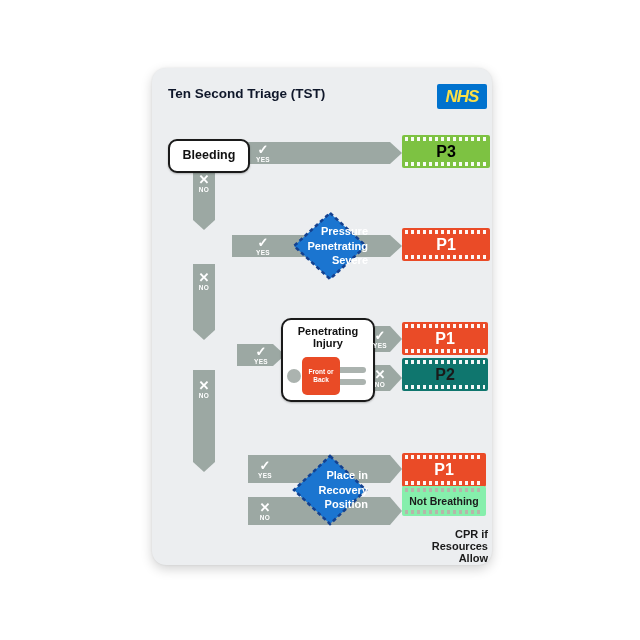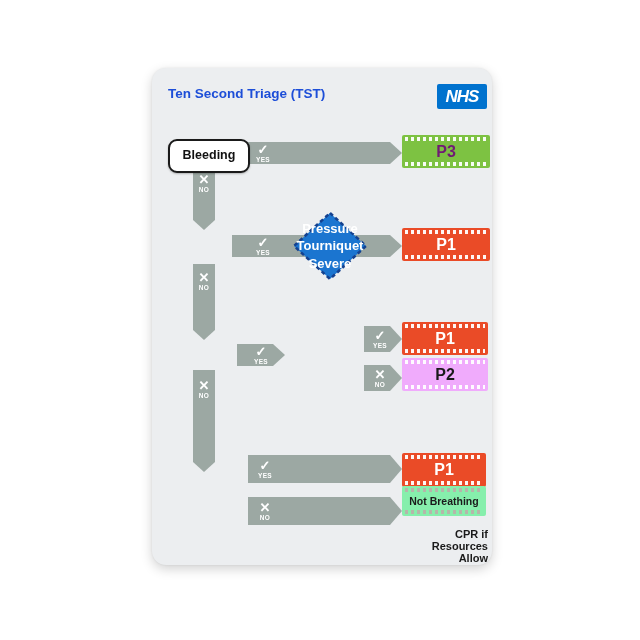--- a/index.html
+++ b/index.html
@@ -1,23 +1,23 @@
 <!DOCTYPE html>
 <html><head>
 <meta charset="utf-8">
 <style>
   html,body{margin:0;padding:0;background:#ffffff;}
   .page{position:relative;width:640px;height:640px;background:#ffffff;overflow:hidden;
         font-family:"Liberation Sans", sans-serif;}
   .card{position:absolute;left:152px;top:68px;width:340px;height:497px;background:#ECEEF0;
         border-radius:14px;box-shadow:0 4px 12px rgba(0,0,0,.18), 0 0 2px rgba(0,0,0,.08);}
-  .title{position:absolute;left:16px;top:18px;font-size:13.5px;font-weight:bold;color:#1d4ed8;z-index:5;}
+  .title{position:absolute;left:16px;top:18px;font-size:13.5px;font-weight:bold;color:#0f172a;z-index:5;}
   .nhs{position:absolute;left:285px;top:16px;width:50px;height:25px;background:#0072CE;border-radius:2px;
        display:flex;align-items:center;justify-content:center;z-index:5;}
-  .nhs span{color:#ffffff;font-weight:bold;font-style:italic;font-size:17px;letter-spacing:-1px;}
+  .nhs span{color:#fde047;font-weight:bold;font-style:italic;font-size:17px;letter-spacing:-1px;}
 
   
   .bar-h{position:absolute;background:#9CA8A3;z-index:1;
          clip-path:polygon(0 0, calc(100% - 12px) 0, 100% 50%, calc(100% - 12px) 100%, 0 100%);}
   .bar-v{position:absolute;width:22px;background:#9CA8A3;z-index:1;
          clip-path:polygon(0 0, 100% 0, 100% calc(100% - 10px), 50% 100%, 0 calc(100% - 10px));}
 
   
   .yn{position:absolute;z-index:4;display:flex;flex-direction:column;align-items:center;
       color:#fff;line-height:1;width:24px;}
@@ -38,22 +38,22 @@
            background:repeating-linear-gradient(90deg, rgba(255,255,255,.95) 0 3px, transparent 3px 6px);}
   .outcome::before{top:2px;} .outcome::after{bottom:2px;}
   .outcome .p{font-size:16px;font-weight:bold;}
   .outcome.light::before,.outcome.light::after{
            background:repeating-linear-gradient(90deg, #B5B6AA 0 3px, transparent 3px 6px);}
   .outcome.light .p{font-size:10.5px;}
 
   
   .diamond{position:absolute;z-index:3;}
   .diamond svg{position:absolute;left:0;top:0;}
-  .diamond .dtext{position:absolute;inset:0;display:flex;flex-direction:column;align-items:center;
-        justify-content:center;color:#fff;font-size:13px;font-weight:bold;line-height:1.35;text-align:center;}
+  .diamond .dtext{position:absolute;inset:0;display:flex;flex-direction:column;align-items:flex-end;
+        justify-content:center;color:#fff;font-size:11px;font-weight:bold;line-height:1.35;text-align:center;}
 
   
   .pi-box{position:absolute;left:129px;top:250px;width:90px;height:80px;background:#fff;
           border:2px solid #1a1a1a;border-radius:10px;z-index:2;box-shadow:0 1px 2px rgba(0,0,0,.25);}
   .pi-title{margin-top:5px;text-align:center;font-size:11px;font-weight:bold;color:#111;line-height:1.1;}
   .figure{position:absolute;left:3px;bottom:5px;width:82px;height:38px;}
   .head{position:absolute;left:1px;top:12px;width:14px;height:14px;border-radius:50%;background:#ABB3AF;}
   .arm{position:absolute;left:24px;top:1px;width:9px;height:36px;background:#ABB3AF;border-radius:4px;}
   .leg{position:absolute;background:#ABB3AF;height:6px;left:50px;width:30px;border-radius:3px;}
   .leg.l1{top:10px;} .leg.l2{top:22px;}
@@ -77,95 +77,115 @@
 
     <div class="bar-h" style="left:70px;top:74px;width:180px;height:22px"></div>
     <div class="node" style="left:16px;top:71px;width:78px;height:30px">
       <span class="main">Bleeding</span>
     </div>
     <div class="yn" style="left:99px;top:75px">
       <span class="glyph">✓</span>
       <span class="txt">YES</span>
     </div>
     <div class="outcome" style="left:250px;top:67px;width:88px;height:33px;background:#7DC242">
-      <span class="p" style="color:#701a75">P3</span>
+      <span class="p" style="color:#000000">P3</span>
     </div>
 
     <div class="bar-v" style="left:41px;top:100px;height:62px"></div>
     <div class="yn" style="left:40px;top:105px">
       <span class="glyph">✕</span>
       <span class="txt">NO</span>
     </div>
 
     <div class="bar-h" style="left:80px;top:167px;width:170px;height:22px"></div>
     <div class="yn" style="left:99px;top:168px">
       <span class="glyph">✓</span>
       <span class="txt">YES</span>
     </div>
     <div class="diamond" style="left:140px;top:143px;width:76px;height:70px">
       <svg width="76" height="70" viewBox="0 0 76 70">
         <polygon points="38,2 74,35 38,68 2,35" fill="#1B75D0" stroke="#14418F" stroke-width="2.5" stroke-dasharray="4 3"></polygon>
       </svg>
       <div class="dtext">
         <span>Pressure</span>
-        <span>Tourniquet</span>
+        <span>Penetrating</span>
         <span>Severe</span>
       </div>
     </div>
     <div class="outcome" style="left:250px;top:160px;width:88px;height:33px;background:#EA4B27">
       <span class="p" style="color:#fff">P1</span>
     </div>
 
     <div class="bar-v" style="left:41px;top:196px;height:76px"></div>
     <div class="yn" style="left:40px;top:203px">
       <span class="glyph">✕</span>
       <span class="txt">NO</span>
     </div>
 
     <div class="bar-h" style="left:85px;top:276px;width:48px;height:22px"></div>
     <div class="yn" style="left:97px;top:277px">
       <span class="glyph">✓</span>
       <span class="txt">YES</span>
     </div>
 
+    <div class="pi-box">
+      <div class="pi-title">Penetrating Injury</div>
+      <div class="figure">
+        <div class="head"></div>
+        <div class="arm"></div>
+        <div class="leg l1"></div>
+        <div class="leg l2"></div>
+        <div class="torso">Front or Back</div>
+      </div>
+    </div>
 
     <div class="bar-h" style="left:212px;top:258px;width:38px;height:26px"></div>
     <div class="yn" style="left:216px;top:261px">
       <span class="glyph">✓</span>
       <span class="txt">YES</span>
     </div>
     <div class="outcome" style="left:250px;top:254px;width:86px;height:33px;background:#EA4B27">
       <span class="p" style="color:#fff">P1</span>
     </div>
 
     <div class="bar-h" style="left:212px;top:297px;width:38px;height:26px"></div>
     <div class="yn" style="left:216px;top:300px">
       <span class="glyph">✕</span>
       <span class="txt">NO</span>
     </div>
-    <div class="outcome" style="left:250px;top:290px;width:86px;height:33px;background:#f0abfc">
+    <div class="outcome" style="left:250px;top:290px;width:86px;height:33px;background:#0f766e">
       <span class="p" style="color:#1a1a1a">P2</span>
     </div>
 
     <div class="bar-v" style="left:41px;top:302px;height:102px"></div>
     <div class="yn" style="left:40px;top:311px">
       <span class="glyph">✕</span>
       <span class="txt">NO</span>
     </div>
 
     <div class="bar-h" style="left:96px;top:387px;width:154px;height:28px"></div>
     <div class="bar-h" style="left:96px;top:429px;width:154px;height:28px"></div>
     <div class="yn" style="left:101px;top:391px">
       <span class="glyph">✓</span>
       <span class="txt">YES</span>
     </div>
     <div class="yn" style="left:101px;top:433px">
       <span class="glyph">✕</span>
       <span class="txt">NO</span>
     </div>
+    <div class="diamond" style="left:140px;top:386px;width:76px;height:72px">
+      <svg width="76" height="72" viewBox="0 0 76 72">
+        <polygon points="38,2 74,36 38,70 2,36" fill="#1B75D0" stroke="#14418F" stroke-width="2.5" stroke-dasharray="4 3"></polygon>
+      </svg>
+      <div class="dtext">
+        <span>Place in</span>
+        <span>Recovery</span>
+        <span>Position</span>
+      </div>
+    </div>
     <div class="outcome" style="left:250px;top:385px;width:84px;height:34px;background:#EA4B27">
       <span class="p" style="color:#fff">P1</span>
     </div>
     <div class="outcome light" style="left:250px;top:418px;width:84px;height:30px;background:#86efac">
       <span class="p" style="color:#1a1a1a">Not Breathing</span>
     </div>
     <div class="cpr">CPR if Resources Allow</div>
 
   </div>
 </div>

